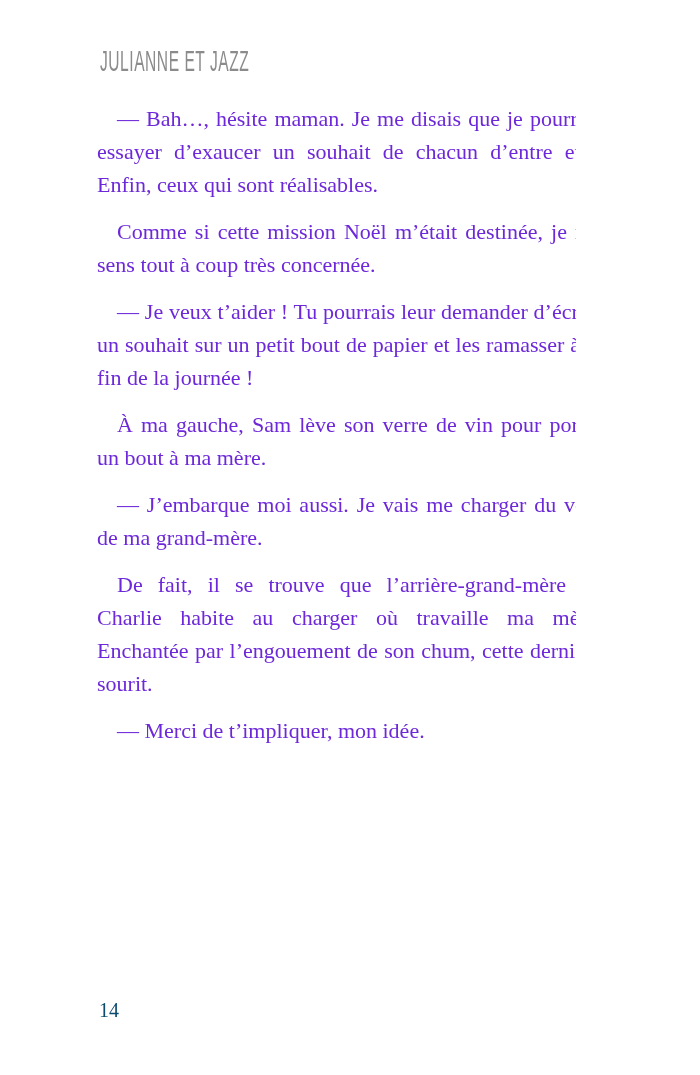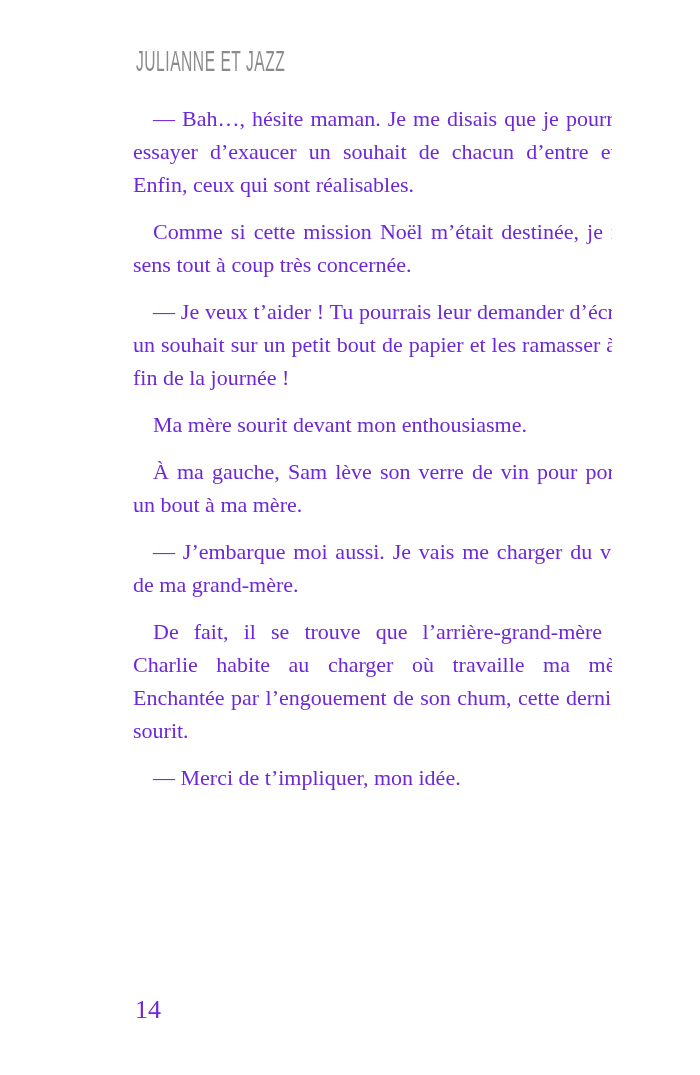--- a/index.html
+++ b/index.html
@@ -7,21 +7,20 @@
     padding: 0;
     background: #ffffff;
   }
   .book-page {
     position: relative;
     width: 576px;
     height: 1075px;
     background: #ffffff;
     overflow: hidden;
     font-family: "Liberation Serif", serif;
-    margin-left: 36px;
   }
   .running-head {
     position: absolute;
     top: 46px;
     left: 100px;
     white-space: nowrap;
   }
   .running-head-text {
     display: inline-block;
     font-family: "Liberation Sans", sans-serif;
@@ -47,39 +46,38 @@
     hyphens: none;
   }
   .para {
     margin: 0 0 14px 0;
     text-indent: 20px;
   }
   .folio {
     position: absolute;
     left: 99px;
     top: 998px;
-    font-size: 26px;
+    font-size: 20px;
     line-height: 24px;
-    color: #6d28d9;
+    color: #0c4a6e;
   }
 </style>
 </head>
 <body>
 
 <div class="book-page">
 
   <header class="running-head">
     <span class="running-head-text">JULIANNE ET JAZZ</span>
   </header>
 
   <main class="text-block">
     <p class="para">— Bah…, hésite maman. Je me disais que je pourrais essayer d’exaucer un souhait de chacun d’entre eux. Enfin, ceux qui sont réalisables.</p>
     <p class="para">Comme si cette mission Noël m’était destinée, je me sens tout à coup très concernée.</p>
     <p class="para">— Je veux t’aider ! Tu pourrais leur demander d’écrire un souhait sur un petit bout de papier et les ramasser à la fin de la journée !</p>
-    <p class="para">Ma mère sourit devant mon enthousiasme.</p>
     <p class="para">À ma gauche, Sam lève son verre de vin pour porter un bout à ma mère.</p>
     <p class="para">— J’embarque moi aussi. Je vais me charger du vœu de ma grand-mère.</p>
     <p class="para">De fait, il se trouve que l’arrière-grand-mère de Charlie habite au charger où travaille ma mère. Enchantée par l’engouement de son chum, cette dernière sourit.</p>
     <p class="para">— Merci de t’impliquer, mon idée.</p>
   </main>
 
   <footer>
     <span class="folio">14</span>
   </footer>
 

